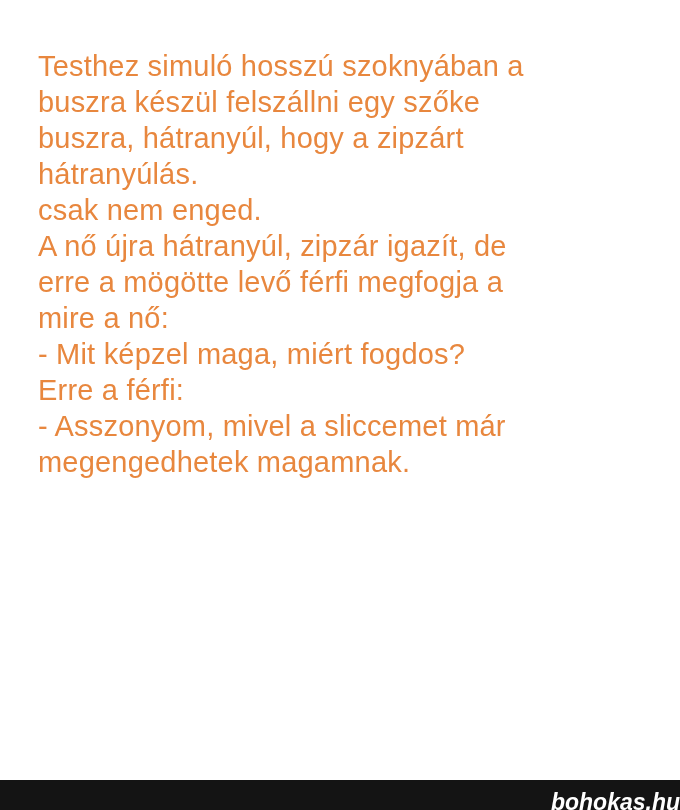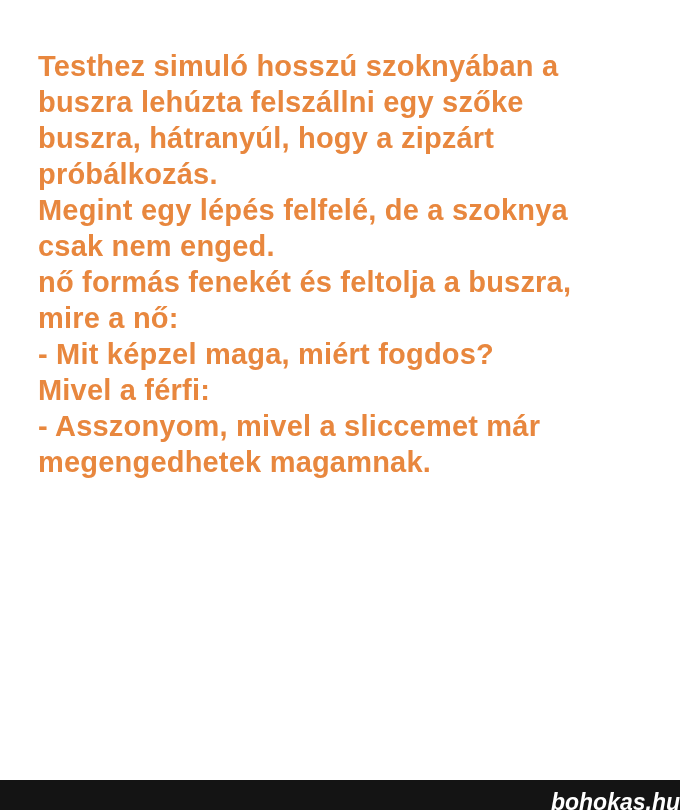--- a/index.html
+++ b/index.html
@@ -13,21 +13,21 @@
     position: relative;
     overflow: hidden;
     font-family: "Liberation Sans", sans-serif;
   }
   .joke {
     position: absolute;
     top: 48px;
     left: 38px;
     right: 28px;
     color: #e8873e;
-    font-weight: bold;
+    font-weight: normal;
     font-size: 29px;
     line-height: 36px;
     letter-spacing: 0.2px;
   }
   .joke .line {
     white-space: nowrap;
   }
   .footer-bar {
     position: absolute;
     left: 0;
@@ -47,28 +47,28 @@
     padding-right: 0;
     line-height: 30px;
     margin-top: 14px;
   }
 </style>
 </head>
 <body>
 
 <div class="joke">
   <div class="line">Testhez simuló hosszú szoknyában a</div>
-  <div class="line">buszra lehúzta felszállni egy szőke</div>
+  <div class="line">buszra készül felszállni egy szőke</div>
   <div class="line">buszra, hátranyúl, hogy a zipzárt</div>
-  <div class="line">próbálkozás.</div>
-  <div class="line">Megint egy lépés felfelé, de a szoknya</div>
+  <div class="line">hátranyúlás.</div>
   <div class="line">csak nem enged.</div>
-  <div class="line">nő formás fenekét és feltolja a buszra,</div>
+  <div class="line">A nő újra hátranyúl, zipzár igazít, de</div>
+  <div class="line">erre a mögötte levő férfi megfogja a</div>
   <div class="line">mire a nő:</div>
   <div class="line">- Mit képzel maga, miért fogdos?</div>
-  <div class="line">Mivel a férfi:</div>
+  <div class="line">Erre a férfi:</div>
   <div class="line">- Asszonyom, mivel a sliccemet már</div>
   <div class="line">megengedhetek magamnak.</div>
 </div>
 
 <div class="footer-bar">
   <span class="site">bohokas.hu</span>
 </div>
 
 </body></html>

